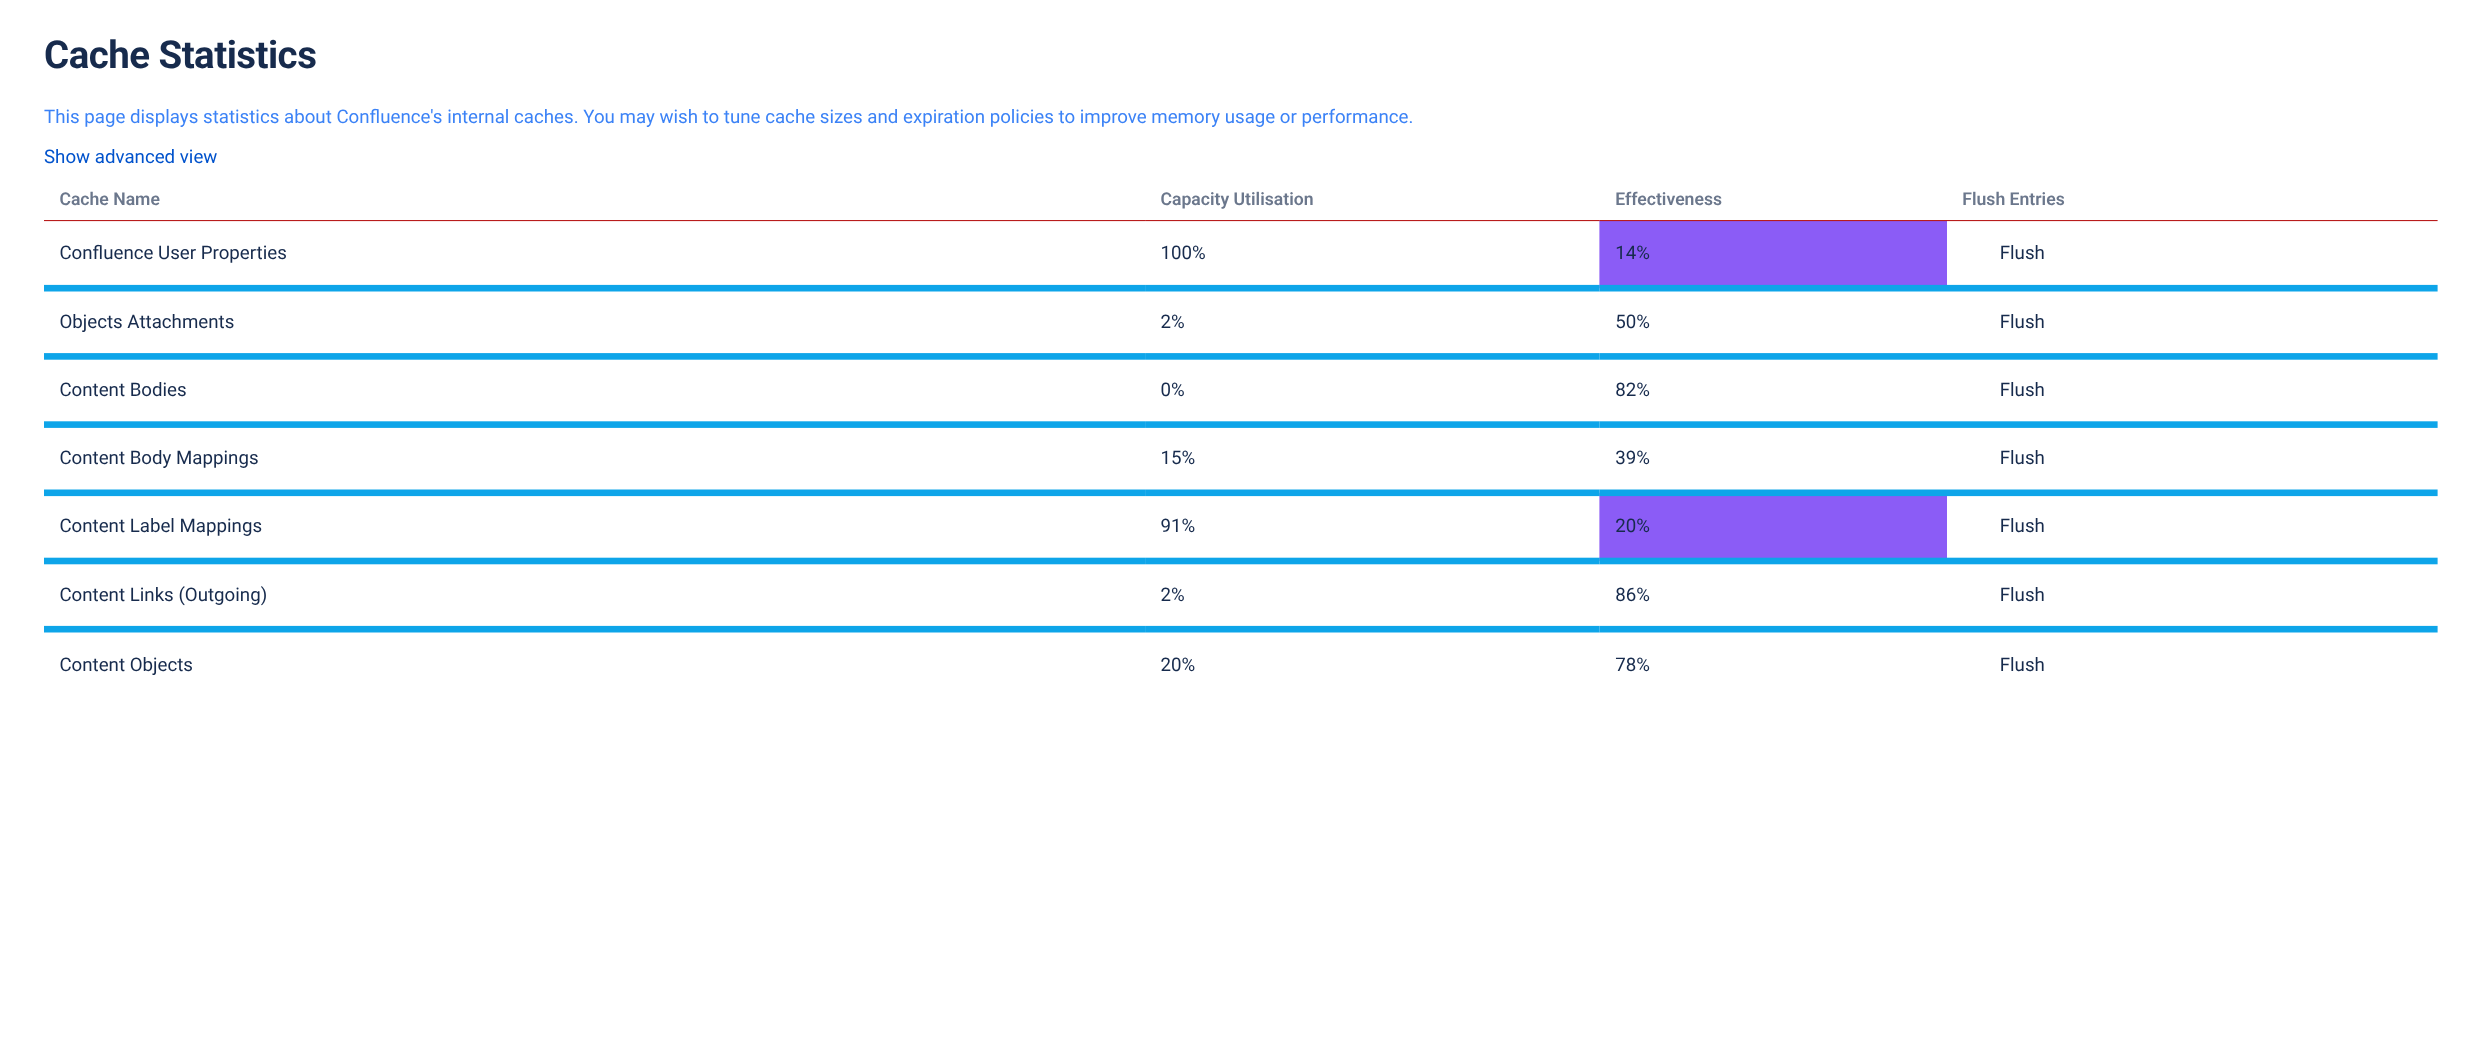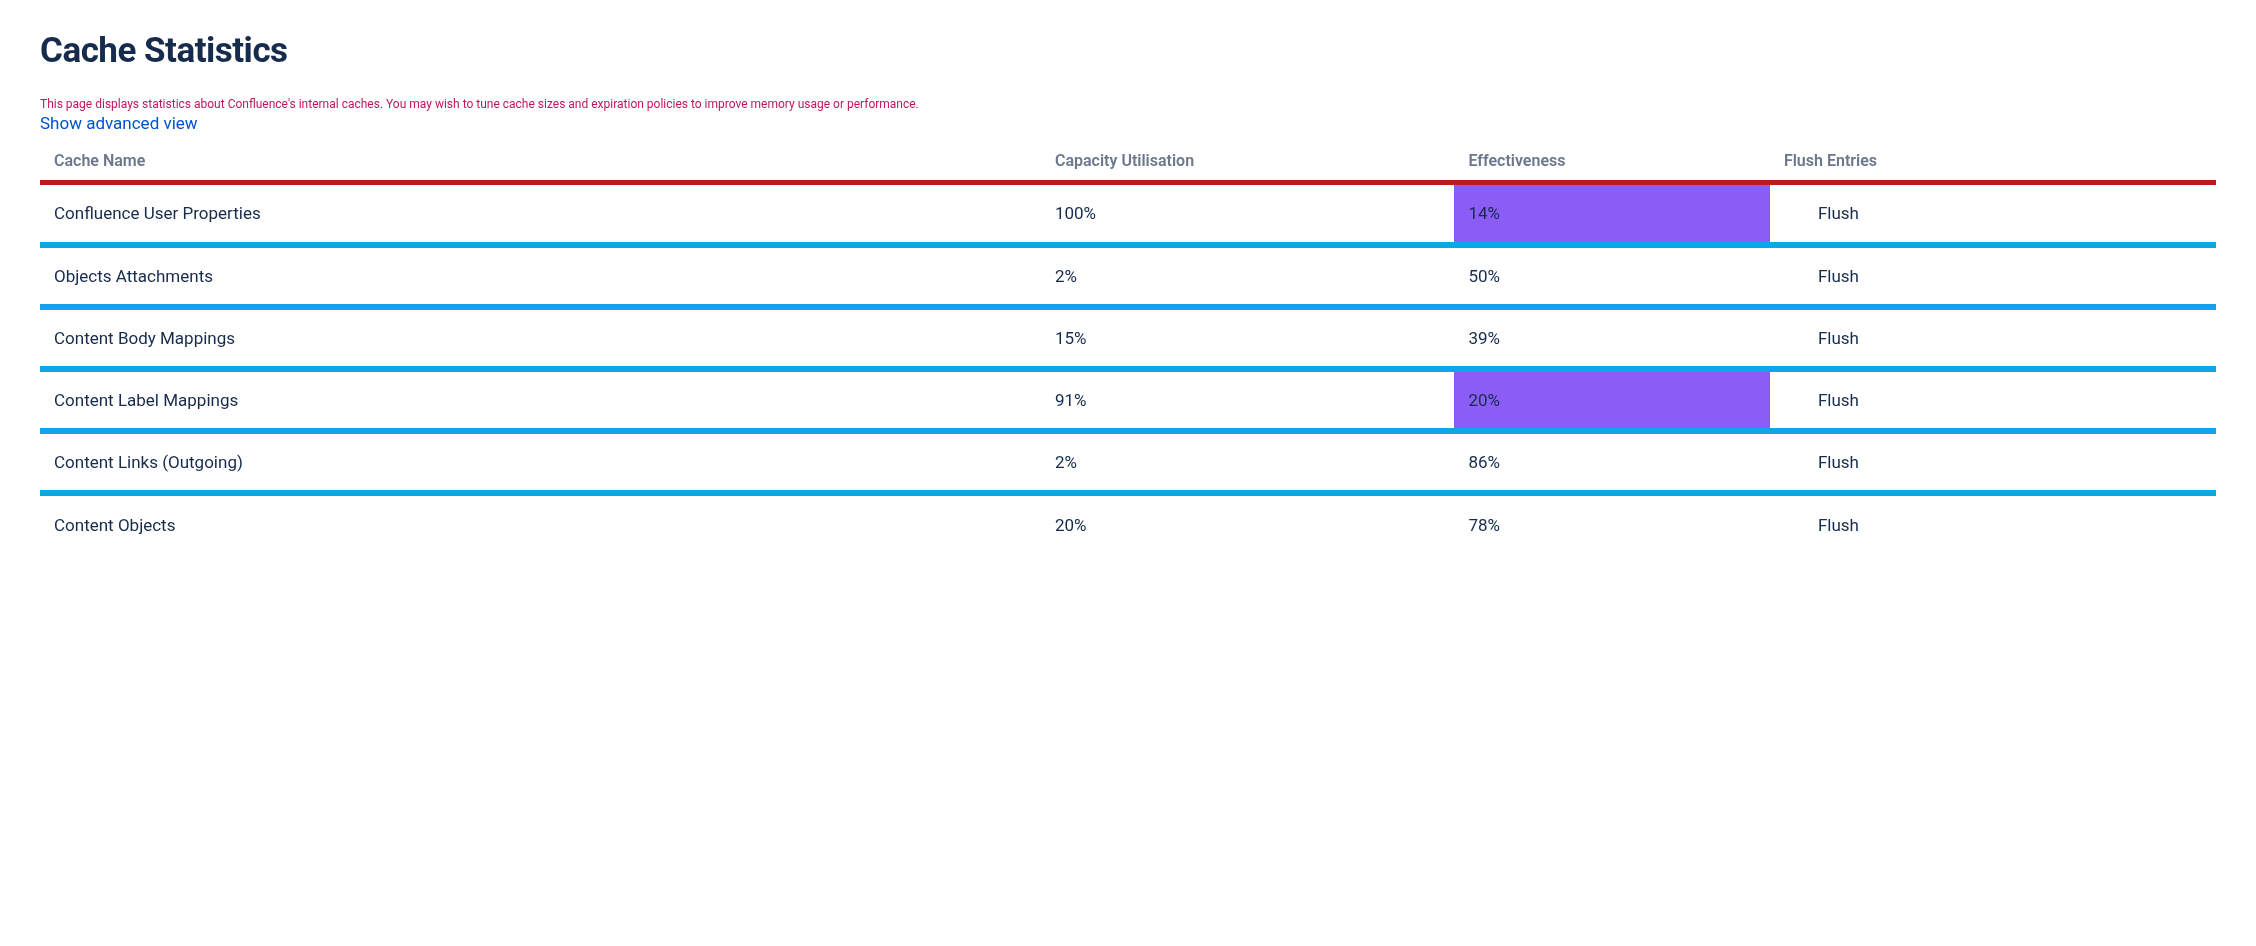--- a/index.html
+++ b/index.html
@@ -14,43 +14,44 @@
       padding: 30px 40px;
     }
     .page-title {
       font-size: 35px;
       font-weight: 700;
       color: #172B4D;
       margin-bottom: 24px;
       letter-spacing: -0.5px;
     }
     .page-description {
-      font-size: 12px;
-      color: #be185d;
+      font-size: 17px;
+      color: #3b82f6;
+      margin-bottom: 12px;
       line-height: 1.5;
     }
     .advanced-link {
       color: #0052CC;
       font-size: 17px;
       text-decoration: none;
       display: inline-block;
       margin-bottom: 8px;
     }
     table {
       width: 100%;
       border-collapse: collapse;
       table-layout: fixed;
     }
     thead th {
       text-align: left;
       font-size: 16px;
       font-weight: 600;
       color: #6B778C;
       padding: 10px 14px;
-      border-bottom: 5px solid #b91c1c;
+      border-bottom: 1px solid #b91c1c;
     }
     tbody td {
       font-size: 17px;
       color: #172B4D;
       padding: 0 14px;
       border-bottom: 6px solid #0ea5e9;
       height: 62px;
       vertical-align: middle;
     }
     tbody tr:last-child td {
@@ -108,20 +109,26 @@
         <td class="cell-effectiveness highlight">14%</td>
         <td class="flush-cell"><span class="flush-link">Flush</span></td>
       </tr>
       <tr>
         <td>Objects Attachments</td>
         <td>2%</td>
         <td class="cell-effectiveness">50%</td>
         <td class="flush-cell"><span class="flush-link">Flush</span></td>
       </tr>
       <tr>
+        <td>Content Bodies</td>
+        <td>0%</td>
+        <td class="cell-effectiveness">82%</td>
+        <td class="flush-cell"><span class="flush-link">Flush</span></td>
+      </tr>
+      <tr>
         <td>Content Body Mappings</td>
         <td>15%</td>
         <td class="cell-effectiveness">39%</td>
         <td class="flush-cell"><span class="flush-link">Flush</span></td>
       </tr>
       <tr>
         <td>Content Label Mappings</td>
         <td>91%</td>
         <td class="cell-effectiveness highlight">20%</td>
         <td class="flush-cell"><span class="flush-link">Flush</span></td>

